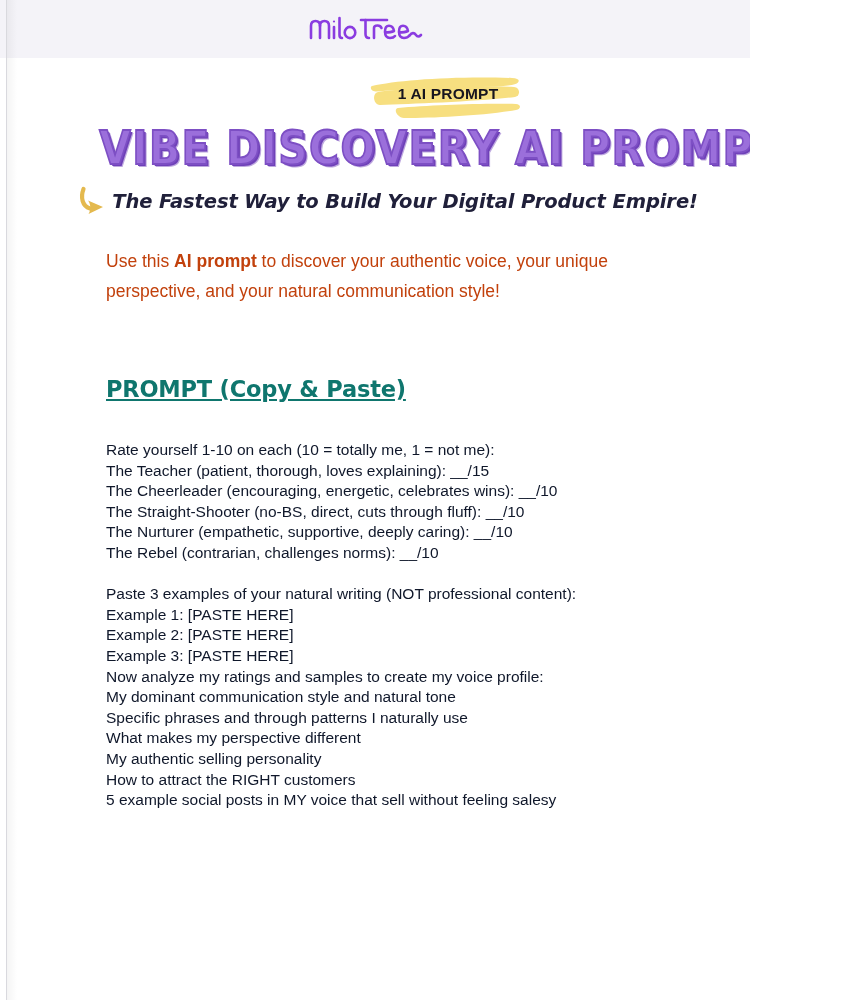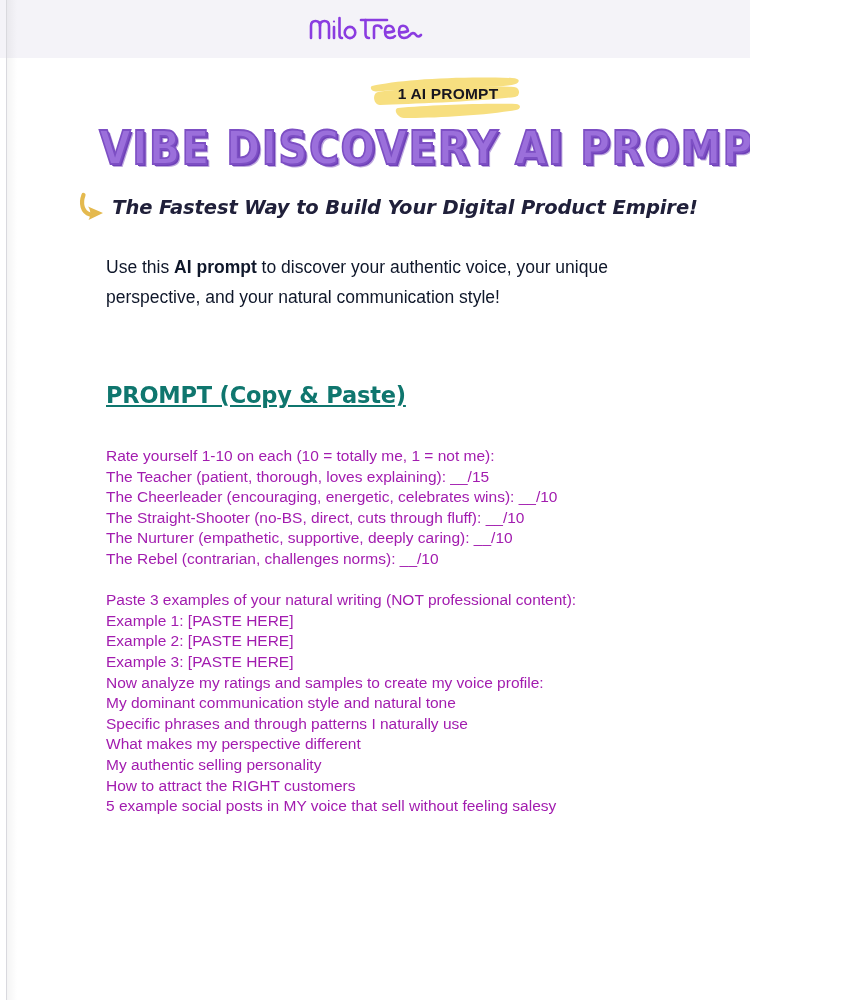--- a/index.html
+++ b/index.html
@@ -118,40 +118,40 @@
     line-height: 1;
     padding: 2px 0;
     white-space: nowrap;
   }
 
   
   .subtitle-row {
     display: flex;
     align-items: center;
     justify-content: center;
-    margin-top: 22px;
+    margin-top: 16px;
     padding-right: 20px;
   }
   .arrow-icon { width: 34px; height: 30px; flex: none; display: block; }
   .subtitle-text {
     font-family: "DejaVu Sans", sans-serif;
     font-size: 19.5px;
     font-weight: 700;
     font-style: italic;
     color: #20203a;
     letter-spacing: -.1px;
     white-space: nowrap;
   }
 
   
   .intro {
     margin-top: 30px;
     font-size: 17.5px;
     line-height: 30px;
-    color: #0f172a;
+    color: #c2410c;
     max-width: 690px;
     font-family: "Liberation Sans", sans-serif;
   }
   .intro b { font-weight: 700; }
 
   
   .prompt-heading {
     margin-top: 70px;
     font-family: "DejaVu Sans", sans-serif;
     font-size: 22.5px;
@@ -159,21 +159,21 @@
     color: #0f766e;
     letter-spacing: -.2px;
     text-decoration: underline;
   }
 
   
   .prompt-body {
     margin-top: 38px;
     font-size: 15.5px;
     line-height: 20.6px;
-    color: #a21caf;
+    color: #0f172a;
     font-family: "Liberation Sans", sans-serif;
   }
   .prompt-line { white-space: pre-wrap; min-height: 20.6px; }
   .prompt-line.spacer { height: 20.6px; }
 </style>
 </head>
 <body>
 
 <div id="page">
 

